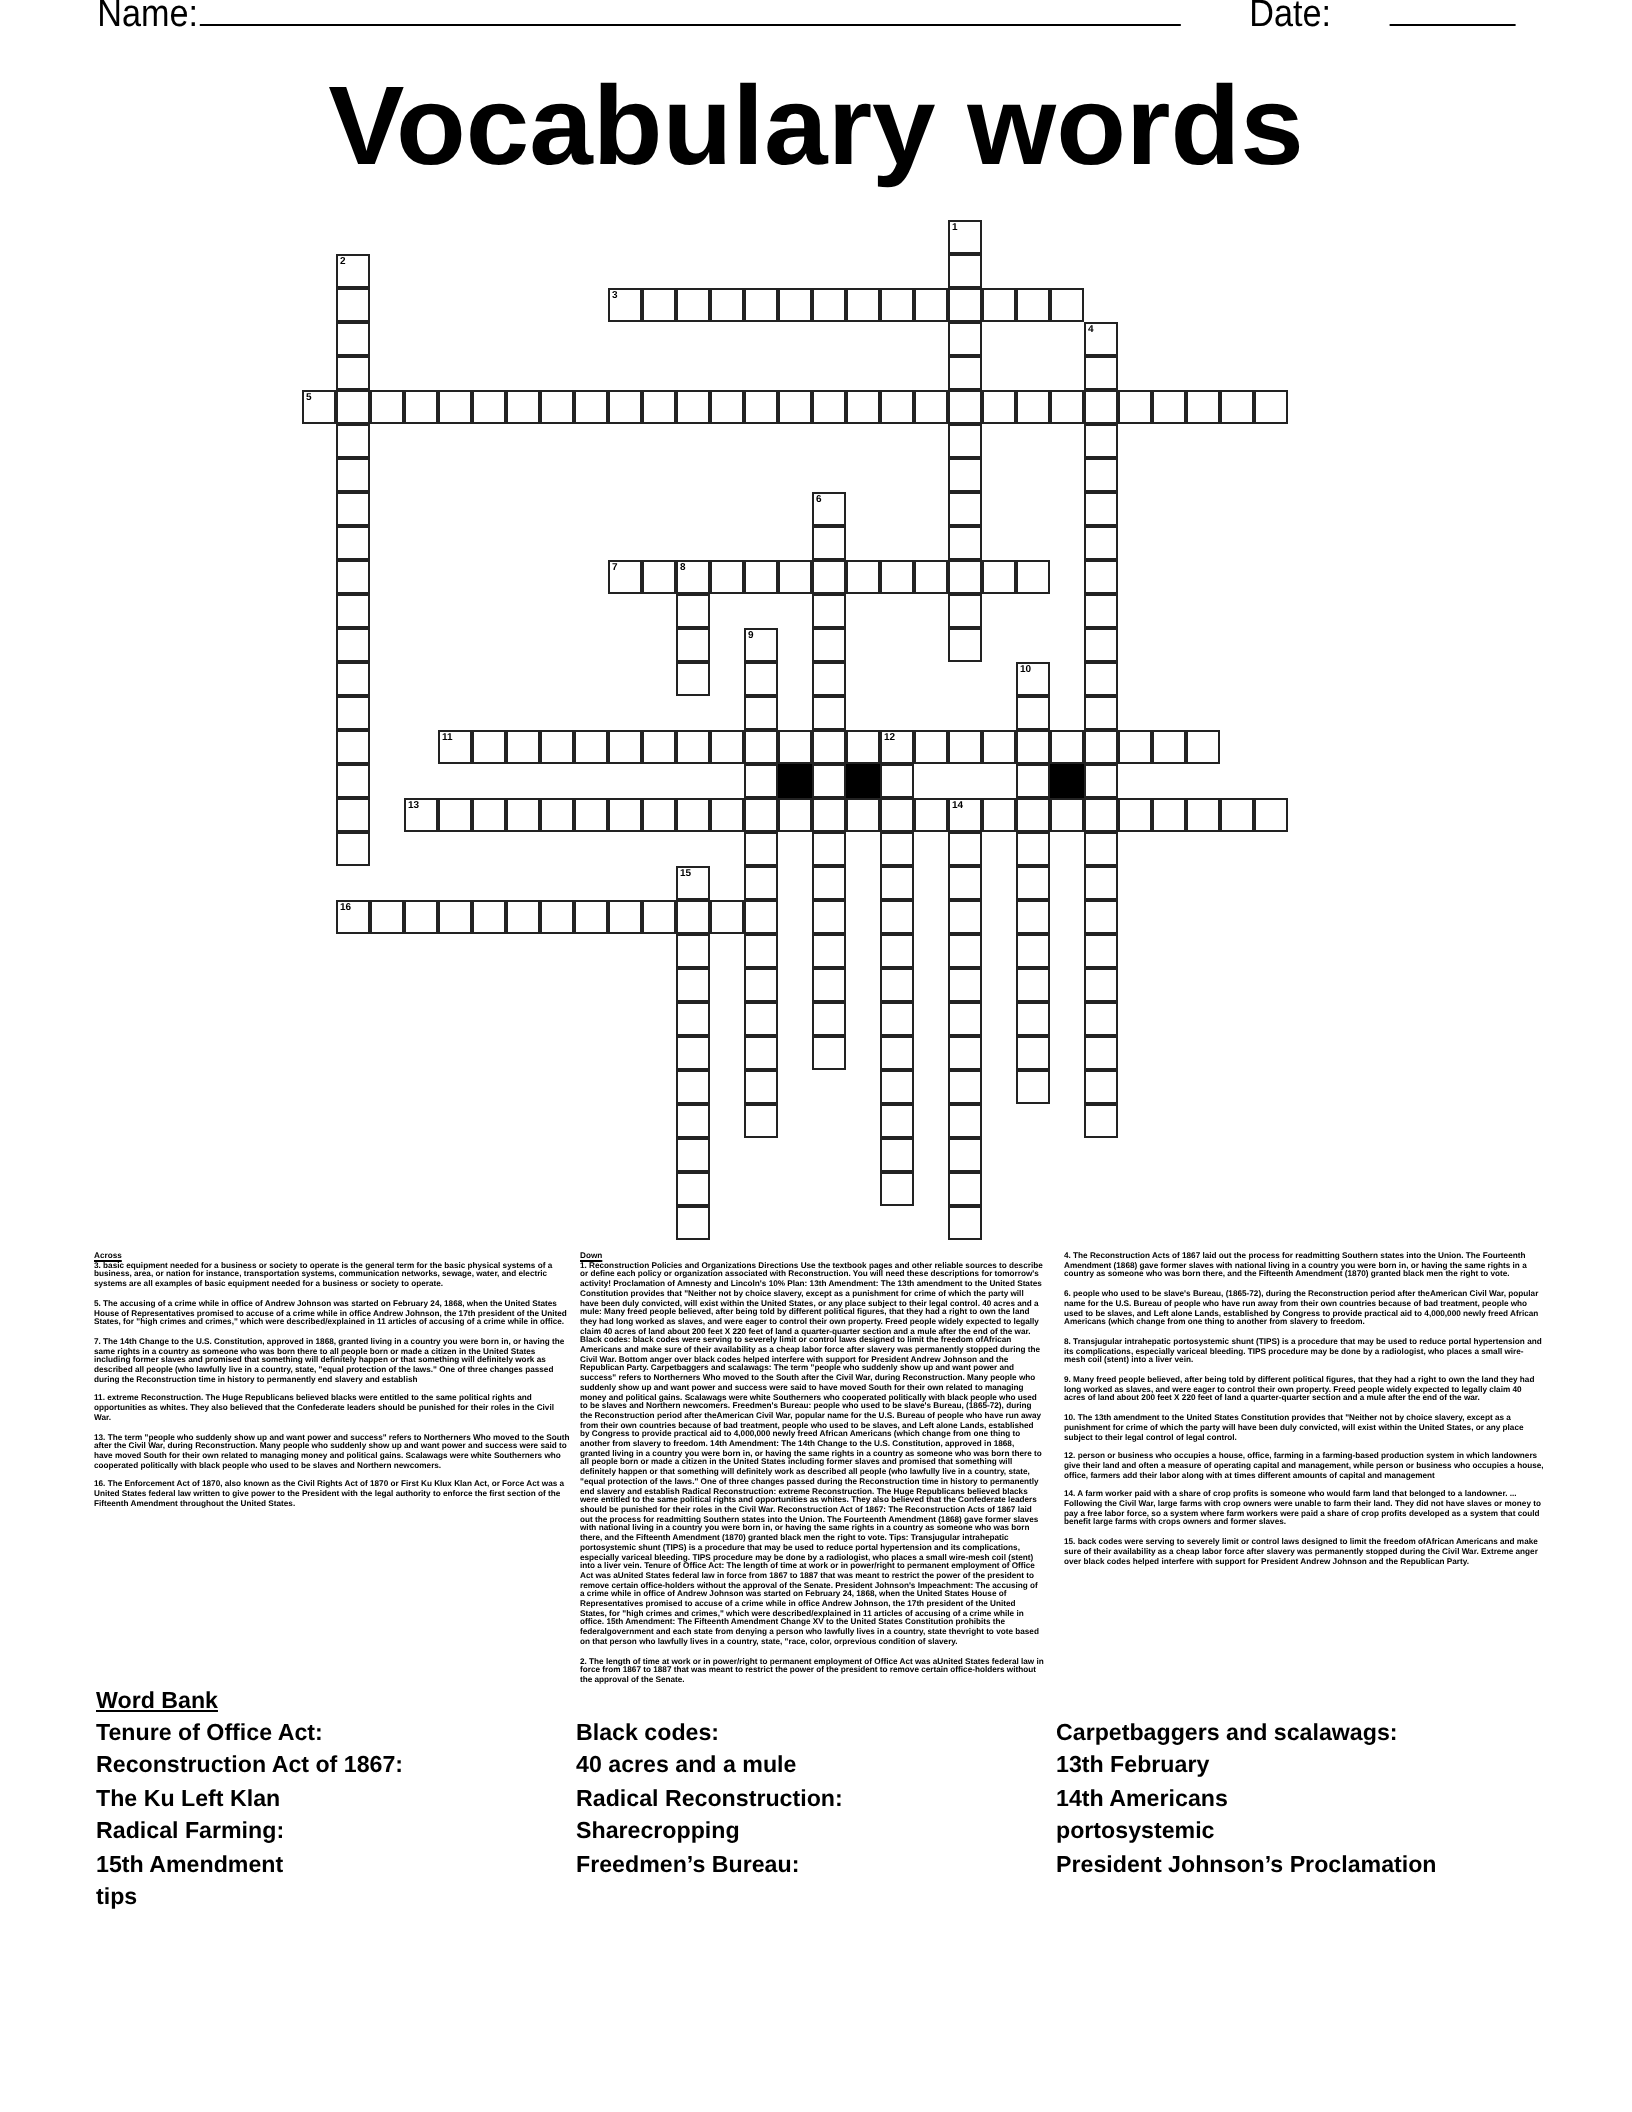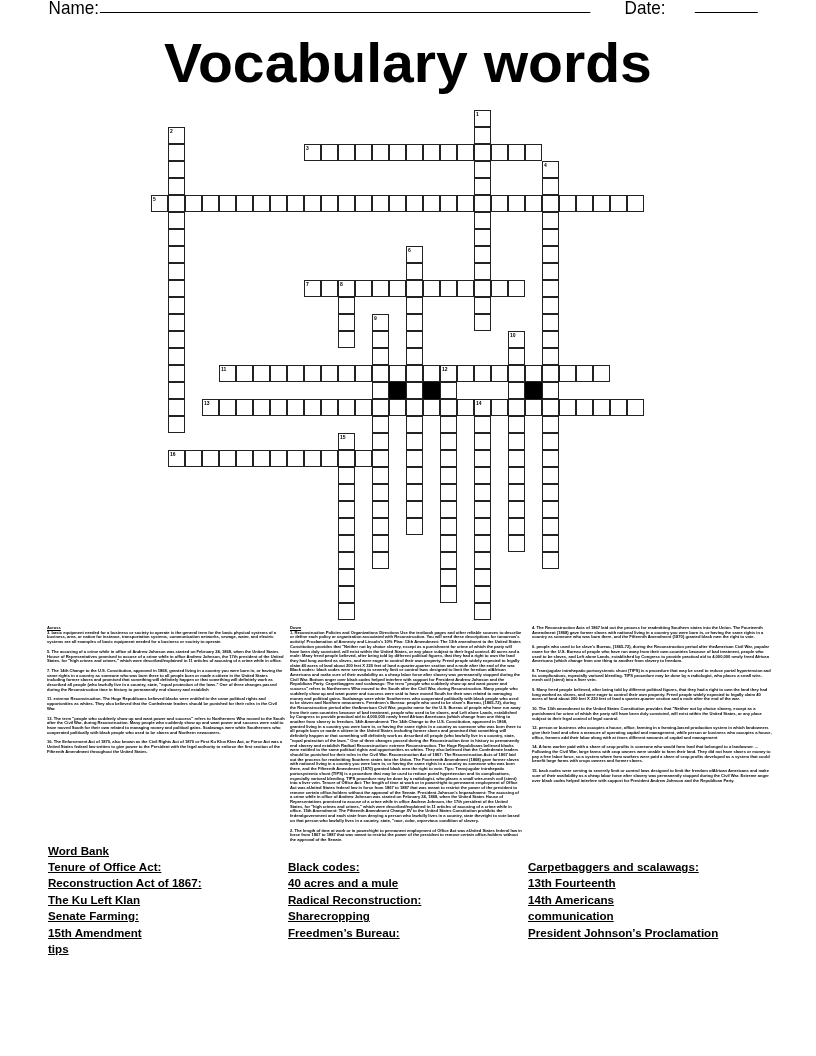--- a/index.html
+++ b/index.html
@@ -19,21 +19,21 @@
   .clues p { margin: 0 0 5px 0; }
   .col-across { left: 47px; width: 238px; }
   .col-down { left: 290px; width: 232px; }
   .col-down2 { left: 532px; width: 240px; }
   .wordbank { position: absolute; top: 843px; left: 48px; width: 740px; font-family: "Liberation Sans", sans-serif; font-weight: bold; font-size: 11.6px; line-height: 16.4px; }
   .wb-title { text-decoration: underline; }
   .wb-col { position: absolute; top: 16px; }
   .wb-col1 { left: 0; }
   .wb-col2 { left: 240px; }
   .wb-col3 { left: 480px; }
-  .wb-col div { white-space: nowrap; text-decoration: underline; }
+  .wb-col div { white-space: nowrap; }
 </style>
 </head>
 <body>
 
 <div class="header-line">
   <span class="name-label">Name:</span>
   <span class="name-blank"></span>
   <span class="date-label">Date:</span>
   <span class="date-blank"></span>
 </div>
@@ -344,31 +344,31 @@
   <p>14. A farm worker paid with a share of crop profits is someone who would farm land that belonged to a landowner. ... Following the Civil War, large farms with crop owners were unable to farm their land. They did not have slaves or money to pay a free labor force, so a system where farm workers were paid a share of crop profits developed as a system that could benefit large farms with crops owners and former slaves.</p>
   <p>15. back codes were serving to severely limit or control laws designed to limit the freedom ofAfrican Americans and make sure of their availability as a cheap labor force after slavery was permanently stopped during the Civil War. Extreme anger over black codes helped interfere with support for President Andrew Johnson and the Republican Party.</p>
 </div>
 
 <div class="wordbank">
   <div class="wb-title">Word Bank</div>
   <div class="wb-col wb-col1">
     <div>Tenure of Office Act:</div>
     <div>Reconstruction Act of 1867:</div>
     <div>The Ku Left Klan</div>
-    <div>Senate Farming:</div>
+    <div>Radical Farming:</div>
     <div>15th Amendment</div>
     <div>tips</div>
   </div>
   <div class="wb-col wb-col2">
     <div>Black codes:</div>
     <div>40 acres and a mule</div>
     <div>Radical Reconstruction:</div>
     <div>Sharecropping</div>
     <div>Freedmen’s Bureau:</div>
   </div>
   <div class="wb-col wb-col3">
     <div>Carpetbaggers and scalawags:</div>
-    <div>13th Fourteenth</div>
+    <div>13th February</div>
     <div>14th Americans</div>
-    <div>communication</div>
+    <div>portosystemic</div>
     <div>President Johnson’s Proclamation</div>
   </div>
 </div>
 
 </body></html>

